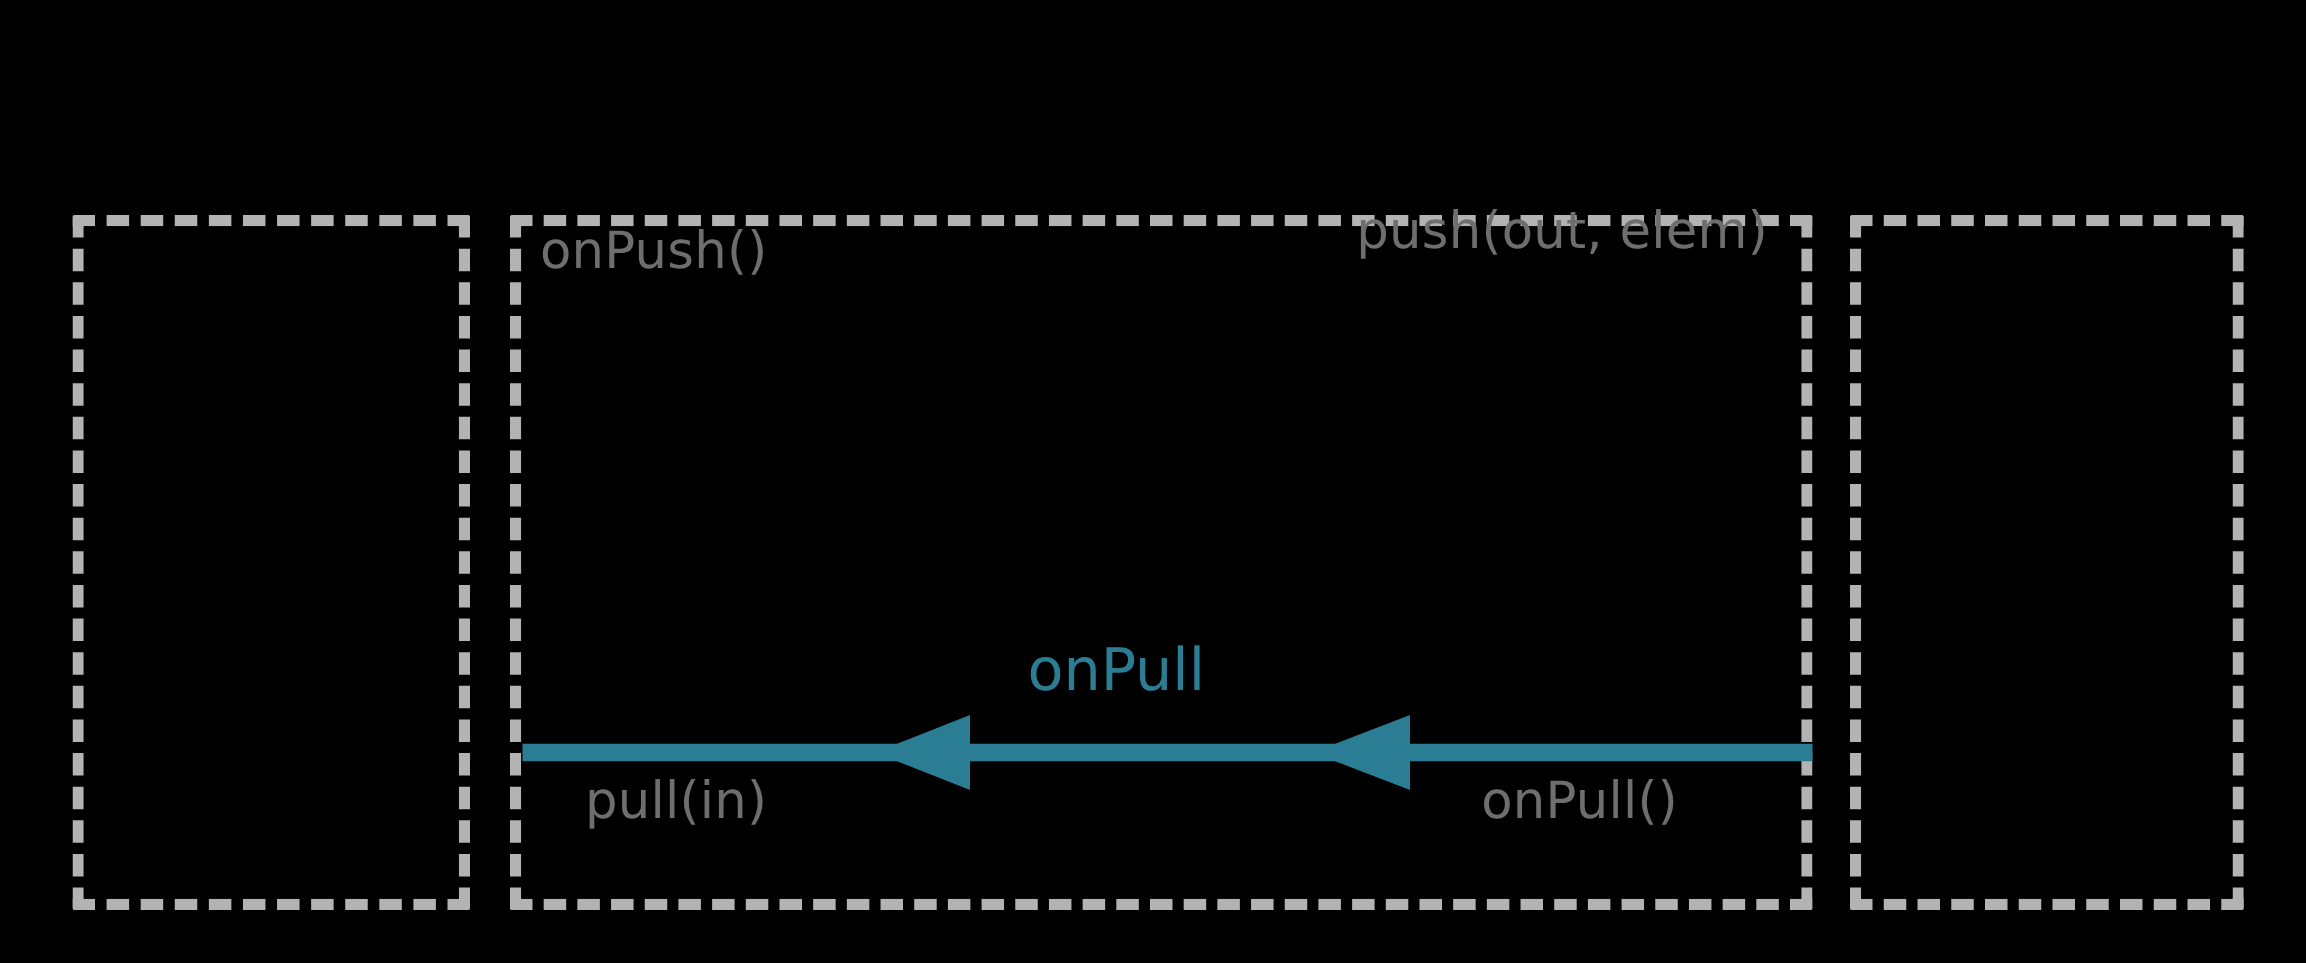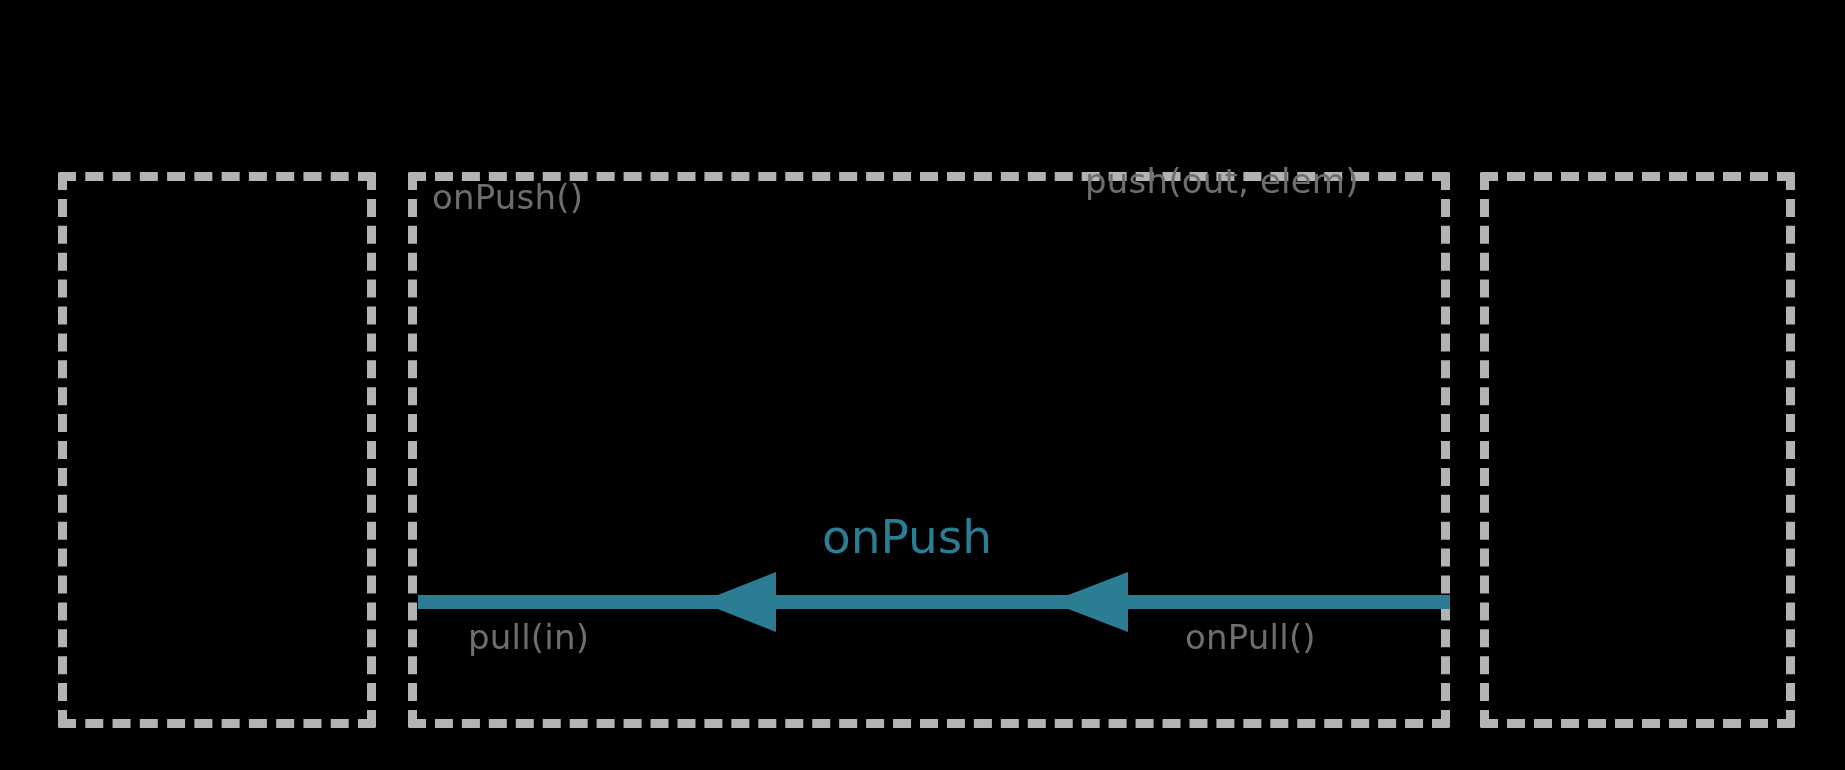--- a/index.html
+++ b/index.html
@@ -29,21 +29,21 @@
     background: transparent;
   }
   #box-upstream  { left: 58px;   top: 172px; width: 318px;  height: 556px; }
   #box-stage     { left: 408px;  top: 172px; width: 1042px; height: 556px; }
   #box-downstream{ left: 1480px; top: 172px; width: 315px;  height: 556px; }
 
   
   .glabel {
     position: absolute;
     color: #6e6e6e;
-    font-size: 34px;
+    font-size: 41px;
     line-height: 1;
     white-space: nowrap;
     letter-spacing: 0.2px;
   }
   #label-onpush    { left: 432px;  top: 180px; }
   #label-pushout   { left: 1085px; top: 164px; }
   #label-pullin    { left: 468px;  top: 620px; }
   #label-onpull    { left: 1185px; top: 620px; }
 
   
@@ -78,21 +78,21 @@
   <div class="dbox" id="box-downstream"></div>
 
   <div class="glabel" id="label-onpush">onPush()</div>
 
   <div class="glabel" id="label-pushout">push(out, elem)</div>
 
   <div class="glabel" id="label-pullin">pull(in)</div>
 
   <div class="glabel" id="label-onpull">onPull()</div>
 
-  <div id="label-demand">onPush</div>
+  <div id="label-demand">onPull</div>
 
   <svg id="demand-arrow" viewBox="0 0 1845 90">
 
     <rect x="418" y="40" width="1032" height="14" fill="#2b7d94"></rect>
 
     <polygon points="700,47 776,17 776,77" fill="#2b7d94"></polygon>
 
     <polygon points="1050,47 1128,17 1128,77" fill="#2b7d94"></polygon>
   </svg>
 

